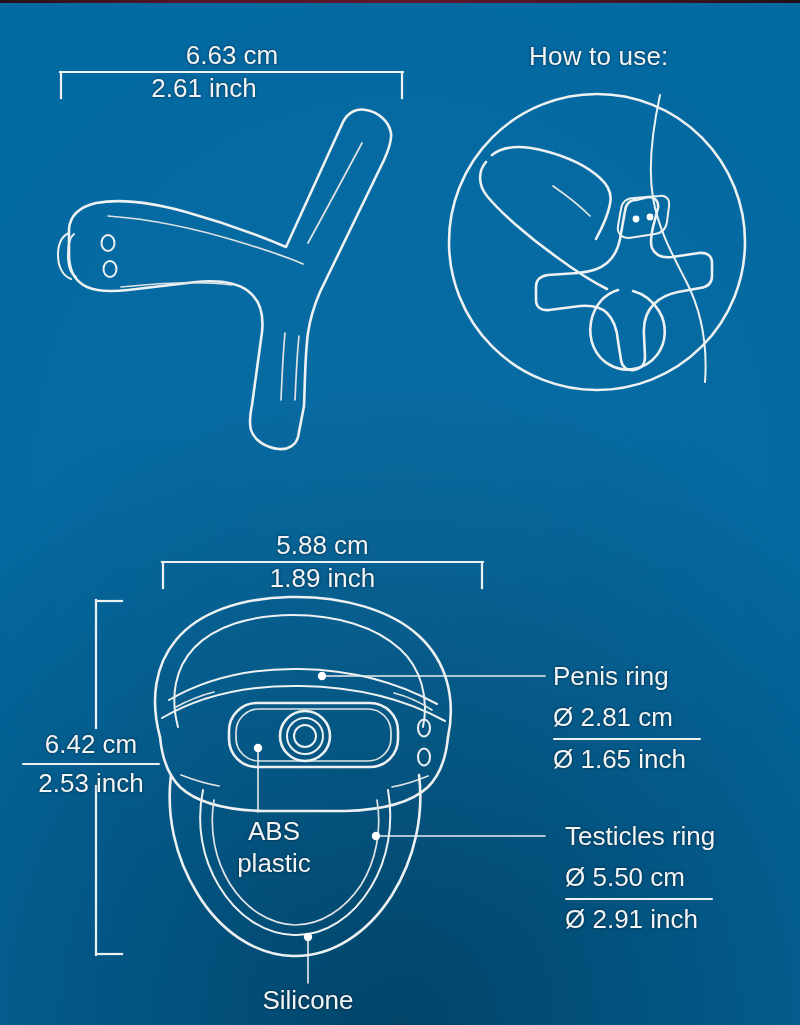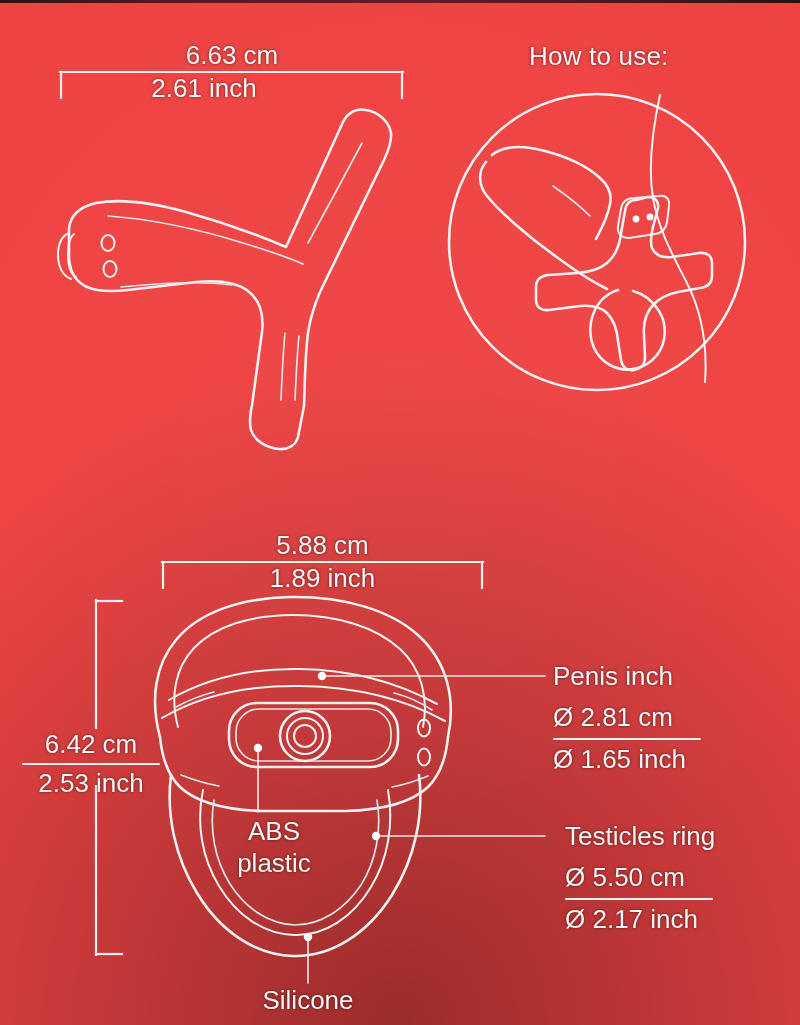--- a/index.html
+++ b/index.html
@@ -15,21 +15,21 @@
     overflow: hidden;
     font-family: "Liberation Sans", sans-serif;
     color: #ffffff;
   }
 
   #stage {
     position: absolute;
     left: 0; top: 0;
     width: 800px;
     height: 1025px;
-    background: #ef4444;
+    background: #0369a1;
   }
 
   
   #stage::after {
     content: "";
     position: absolute;
     left: 0; top: 0; right: 0; bottom: 0;
     pointer-events: none;
     background:
       radial-gradient(ellipse 90% 70% at 50% 45%, rgba(255,255,255,0.022), rgba(0,0,0,0) 70%),
@@ -375,31 +375,31 @@
     <div class="dim-line t-28">1.89 inch</div>
   </div>
 
   <div class="dim-stack" style="left:22px; top:729px; width:138px;">
     <div class="dim-line t-28">6.42 cm</div>
     <div class="rule"></div>
     <div class="dim-line t-28">2.53 inch</div>
   </div>
 
   <div class="callout" style="left:553px; top:661px;">
-    <div class="title t-28">Penis inch</div>
+    <div class="title t-28">Penis ring</div>
     <div class="val t-28" style="margin-top:8px;">Ø 2.81 cm</div>
     <div class="rule" style="width:148px;"></div>
     <div class="val t-28">Ø 1.65 inch</div>
   </div>
 
   <div class="callout" style="left:565px; top:821px;">
     <div class="title t-28">Testicles ring</div>
     <div class="val t-28" style="margin-top:8px;">Ø 5.50 cm</div>
     <div class="rule" style="width:148px;"></div>
-    <div class="val t-28">Ø 2.17 inch</div>
+    <div class="val t-28">Ø 2.91 inch</div>
   </div>
 
   <div class="material t-28" style="left:212px; top:815px; width:124px;">
     <div>ABS</div>
     <div>plastic</div>
   </div>
 
   <div class="material t-28" style="left:234px; top:984px; width:148px;">
     <div>Silicone</div>
   </div>

